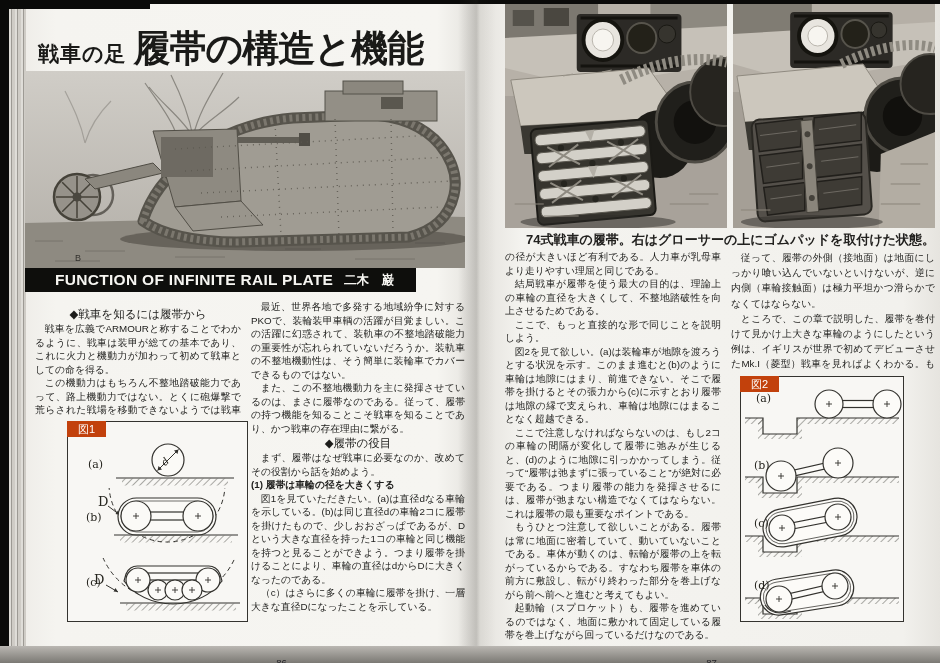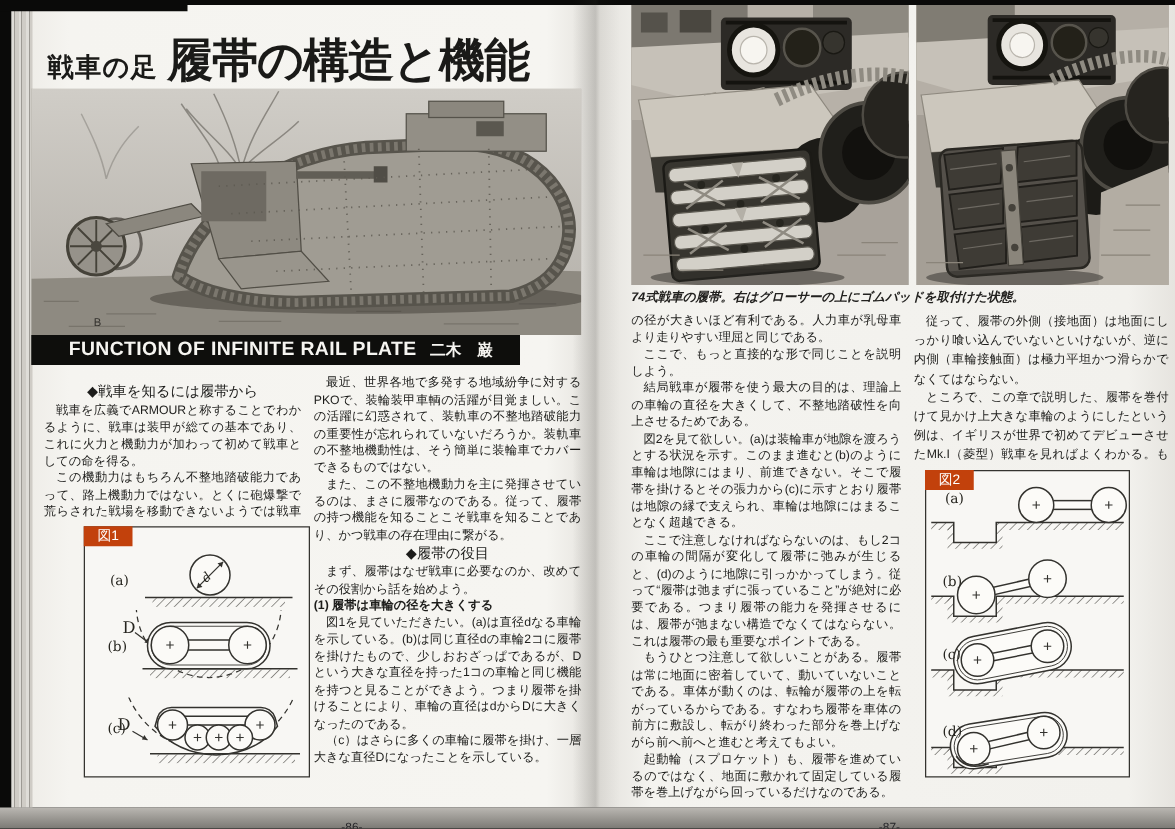--- a/index.html
+++ b/index.html
@@ -41,22 +41,22 @@
   .jcol p { margin:0; }
   .indent { text-indent:1em; }
   .chead { font-weight:normal; text-align:center; font-size:11.5px; line-height:16px;
     margin:3px 0 3px; text-indent:0; }
   .csub { font-weight:bold; text-indent:0; }
   .lcol1 { left:35px;  top:306px; width:206px; height:112px; }
   .lcol2 { left:251px; top:300px; width:214px; height:340px; }
   .rcol1 { left:505px; top:250px; width:216px; height:392px; }
   .rcol2 { left:731px; top:250px; width:204px; height:123px; line-height:15.2px; }
 
-  .caption { position:absolute; left:505px; top:231px; width:430px; text-align:left;
-    font-size:10px; font-weight:bold; color:#22211f;font-style:italic; }
+  .caption { position:absolute; left:505px; top:231px; width:430px; text-align:right;
+    font-size:13px; font-weight:bold; color:#22211f; }
 
   .figbox { position:absolute; border:1.2px solid #34332f; background:#f8f7f4; }
   .fig1 { left:67px;  top:421px; width:181px; height:201px; }
   .fig2 { left:740px; top:376px; width:164px; height:246px; }
   .figtag { position:absolute; left:-1px; top:-1px; background:#c2410c; color:#fff;
     font-weight:normal; font-size:11px; line-height:16px; padding:0 11px; }
   .figbox svg { display:block; width:100%; height:100%; }
 
   .pageno { position:absolute; top:657px; width:60px; text-align:right;
     font-size:9.5px; color:#26262a; }
@@ -310,22 +310,22 @@
     </g>
     <ellipse cx="80" cy="218" rx="72" ry="7" fill="#2e2c27" opacity=".5"></ellipse>
     <path d="M160,180 h30 M150,200 h40 M170,160 h28 M8,206 h30" stroke="#8a847a" fill="none"></path>
   </svg>
 </div>
 
 <div class="caption">74式戦車の履帯。右はグローサーの上にゴムパッドを取付けた状態。</div>
 
 <div class="jcol rcol1">
   <p>の径が大きいほど有利である。人力車が乳母車より走りやすい理屈と同じである。</p>
+  <p class="indent">結局戦車が履帯を使う最大の目的は、理論上の車輪の直径を大きくして、不整地踏破性を向上させるためである。</p>
   <p class="indent">ここで、もっと直接的な形で同じことを説明しよう。</p>
-  <p class="indent">結局戦車が履帯を使う最大の目的は、理論上の車輪の直径を大きくして、不整地踏破性を向上させるためである。</p>
   <p class="indent">図2を見て欲しい。(a)は装輪車が地隙を渡ろうとする状況を示す。このまま進むと(b)のように車輪は地隙にはまり、前進できない。そこで履帯を掛けるとその張力から(c)に示すとおり履帯は地隙の縁で支えられ、車輪は地隙にはまることなく超越できる。</p>
   <p class="indent">ここで注意しなければならないのは、もし2コの車輪の間隔が変化して履帯に弛みが生じると、(d)のように地隙に引っかかってしまう。従って“履帯は弛まずに張っていること”が絶対に必要である。つまり履帯の能力を発揮させるには、履帯が弛まない構造でなくてはならない。これは履帯の最も重要なポイントである。</p>
   <p class="indent">もうひとつ注意して欲しいことがある。履帯は常に地面に密着していて、動いていないことである。車体が動くのは、転輪が履帯の上を転がっているからである。すなわち履帯を車体の前方に敷設し、転がり終わった部分を巻上げながら前へ前へと進むと考えてもよい。</p>
   <p class="indent">起動輪（スプロケット）も、履帯を進めているのではなく、地面に敷かれて固定している履帯を巻上げながら回っているだけなのである。</p>
   <p class="indent">よく“履帯は戦車が自分で敷いて走る路面である”といわれるのはこのことを意味している。</p>
 </div>
 
 <div class="jcol rcol2">
   <p class="indent">従って、履帯の外側（接地面）は地面にしっかり喰い込んでいないといけないが、逆に内側（車輪接触面）は極力平坦かつ滑らかでなくてはならない。</p>
   <p class="indent">ところで、この章で説明した、履帯を巻付けて見かけ上大きな車輪のようにしたという例は、イギリスが世界で初めてデビューさせたMk.I（菱型）戦車を見ればよくわかる。もちろん、まだ構造・機能は未熟であったが、車輛全部がひとつの車輪のようになっているこ</p>

